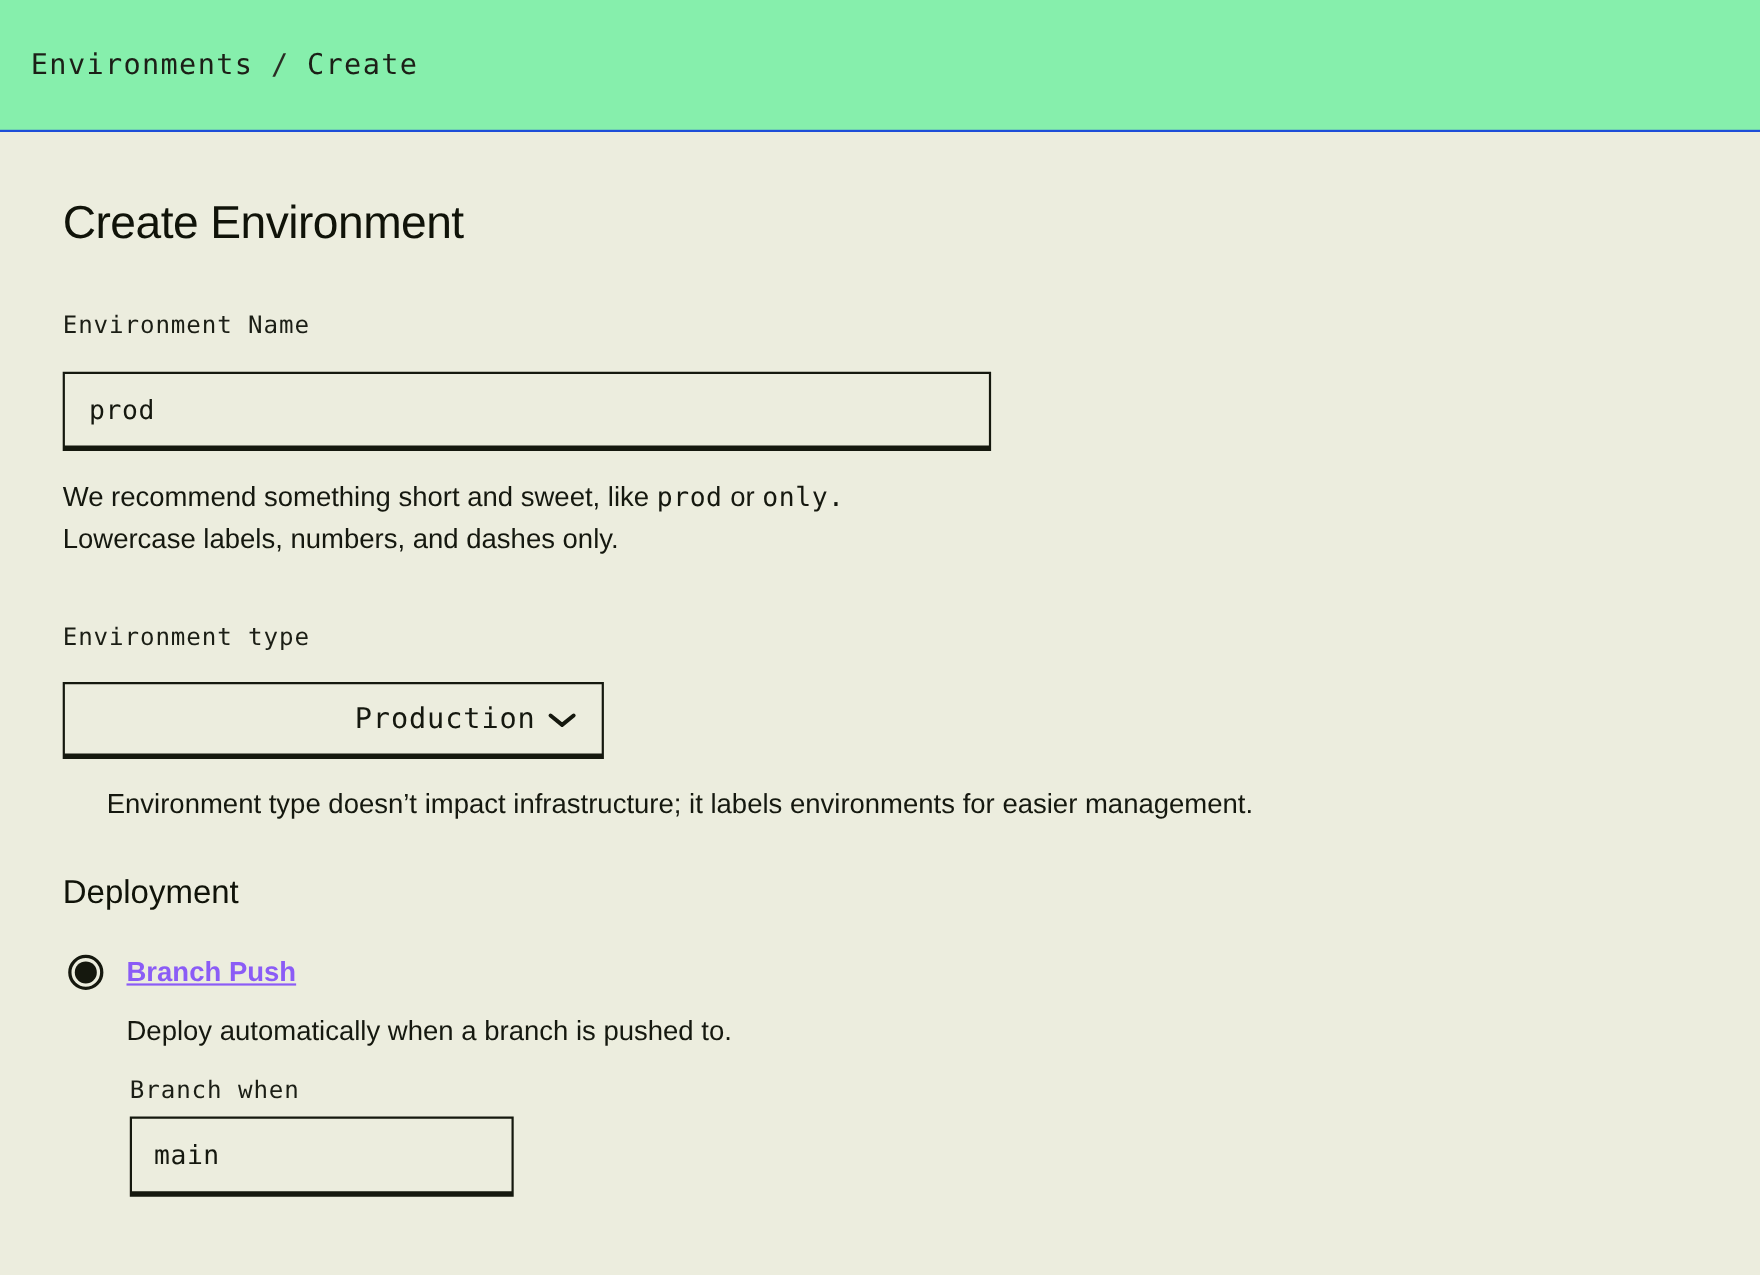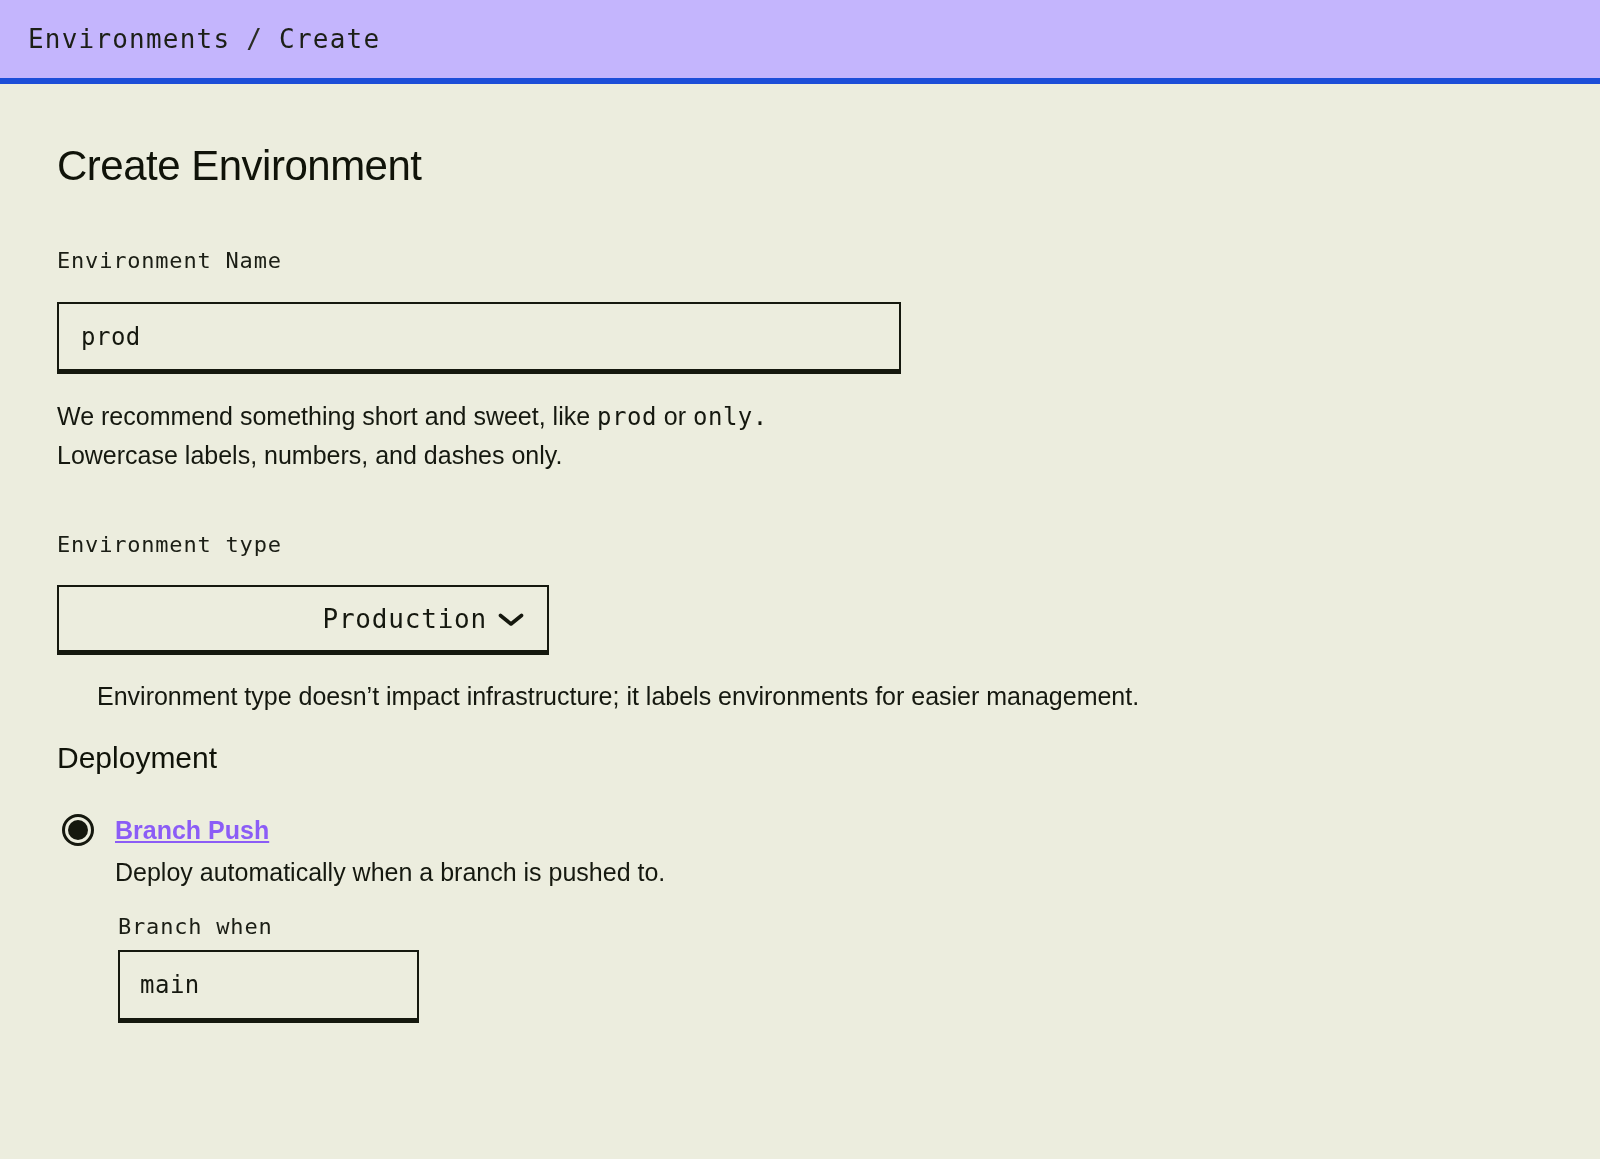--- a/index.html
+++ b/index.html
@@ -11,23 +11,23 @@
   }
   .screen {
     position: relative;
     width: 1600px;
     height: 1159px;
     background: #ecedde;
     overflow: hidden;
   }
   
   .topbar {
-    height: 84px;
-    background: #c4b5fd;
-    border-bottom: 6px solid #1d4ed8;
+    height: 120px;
+    background: #86efac;
+    border-bottom: 2px solid #1d4ed8;
     display: flex;
     align-items: center;
     padding-left: 28px;
   }
   .breadcrumb {
     display: flex;
     align-items: center;
     gap: 16px;
     font-family: "DejaVu Sans Mono", "Liberation Mono", monospace;
     font-size: 26px;
@@ -112,21 +112,21 @@
     position: absolute;
     right: 25px;
     top: 50%;
     transform: translateY(-50%);
     pointer-events: none;
     line-height: 0;
   }
   .help-single { margin-top: 22px; font-size: 25px; line-height: 38px; color: #15180f; margin-left: 40px; }
   
   h2 {
-    margin-top: 25px;
+    margin-top: 44px;
     font-size: 30px;
     font-weight: 500;
     line-height: 36px;
     color: #101309;
   }
   .sub {
     margin-top: 12px;
     font-size: 25px;
     line-height: 32px;
     color: #15180f;
@@ -157,38 +157,38 @@
   }
   .radio-body { flex: 1; }
   .radio-title {
     font-size: 25px;
     font-weight: 700;
     line-height: 32px;
     color: #8b5cf6;
     text-decoration: underline;
   }
   .radio-desc {
-    margin-top: 10px;
+    margin-top: 21px;
     font-size: 25px;
     line-height: 32px;
     color: #15180f;
   }
   .branch-block { margin-left: 3px; }
   .branch-label {
     display: block;
     margin-top: 26px;
     font-family: "DejaVu Sans Mono", "Liberation Mono", monospace;
     font-size: 22px;
     letter-spacing: 0.8px;
     line-height: 26px;
     color: #1b1e15;
   }
   .branch-input {
     margin-top: 10px;
-    width: 301px;
+    width: 349px;
     height: 73px;
     padding: 16px 20px;
   }
 </style>
 </head>
 <body>
 
 <div class="screen">
 
   <header class="topbar">

